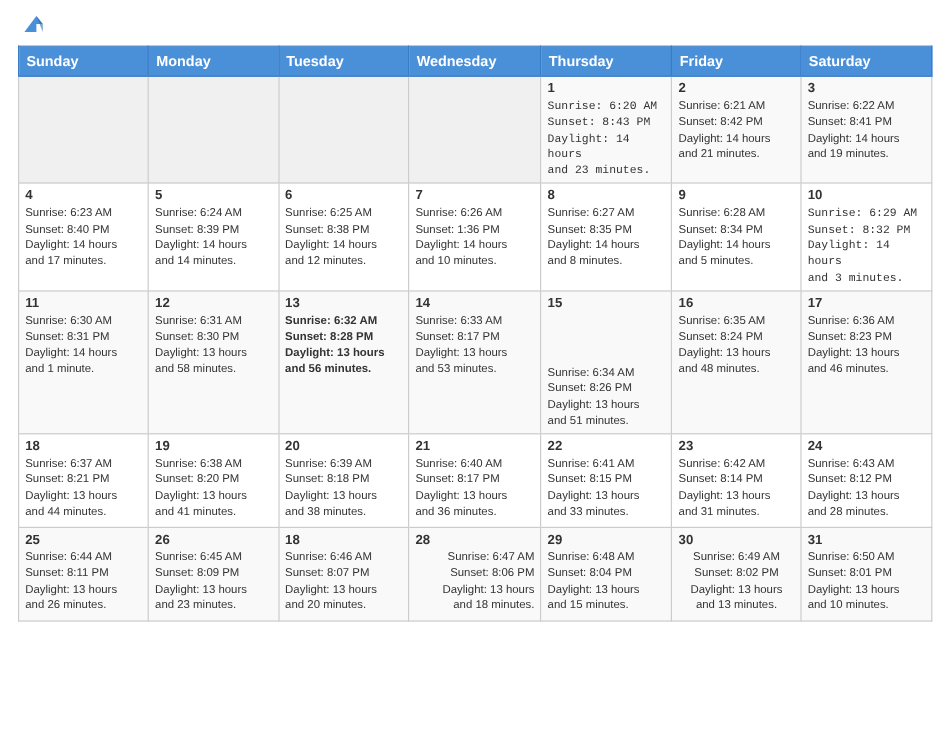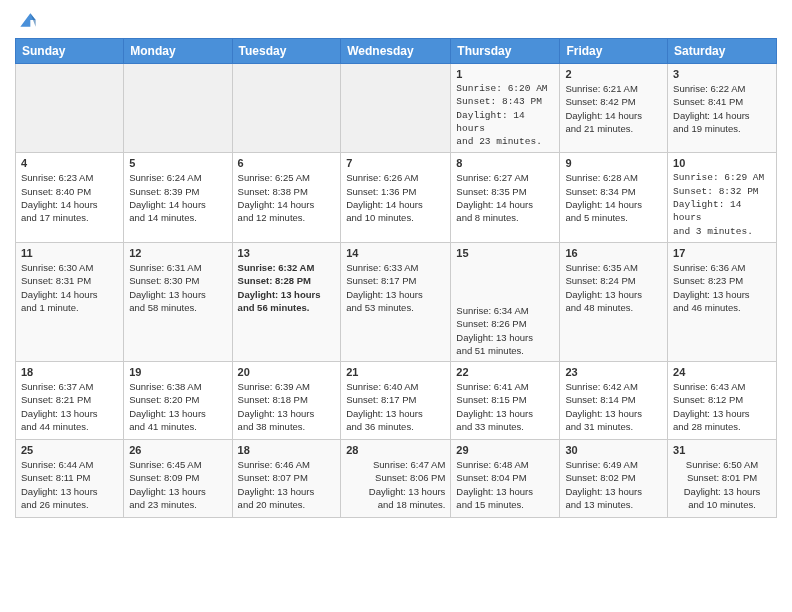--- a/index.html
+++ b/index.html
@@ -343,28 +343,28 @@
           </td>
           <td>
             <span class="day-number">29</span>
             <div class="day-info" style="white-space: pre-line;">Sunrise: 6:48 AM
 Sunset: 8:04 PM
 Daylight: 13 hours
 and 15 minutes.</div>
           </td>
           <td>
             <span class="day-number">30</span>
-            <div class="day-info" style="white-space: pre-line;">Sunrise: 6:49 AM
+            <div class="day-info" style="white-space: pre-line; text-align: center;">Sunrise: 6:49 AM
 Sunset: 8:02 PM
 Daylight: 13 hours
 and 13 minutes.</div>
           </td>
           <td>
             <span class="day-number">31</span>
-            <div class="day-info" style="white-space: pre-line; text-align: center;">Sunrise: 6:50 AM
+            <div class="day-info" style="white-space: pre-line;">Sunrise: 6:50 AM
 Sunset: 8:01 PM
 Daylight: 13 hours
 and 10 minutes.</div>
           </td>
         </tr>
       </tbody>
   </table>
 </div>
 
 </body></html>

